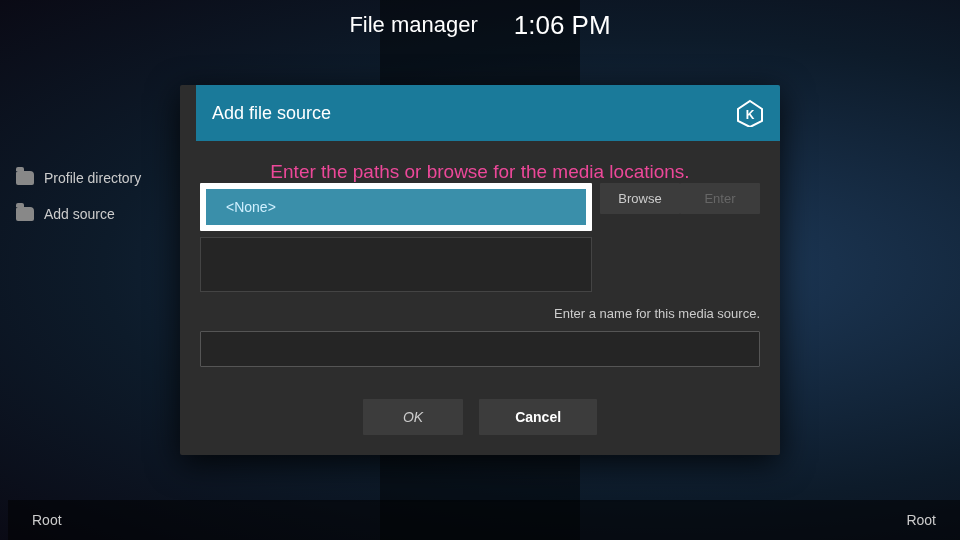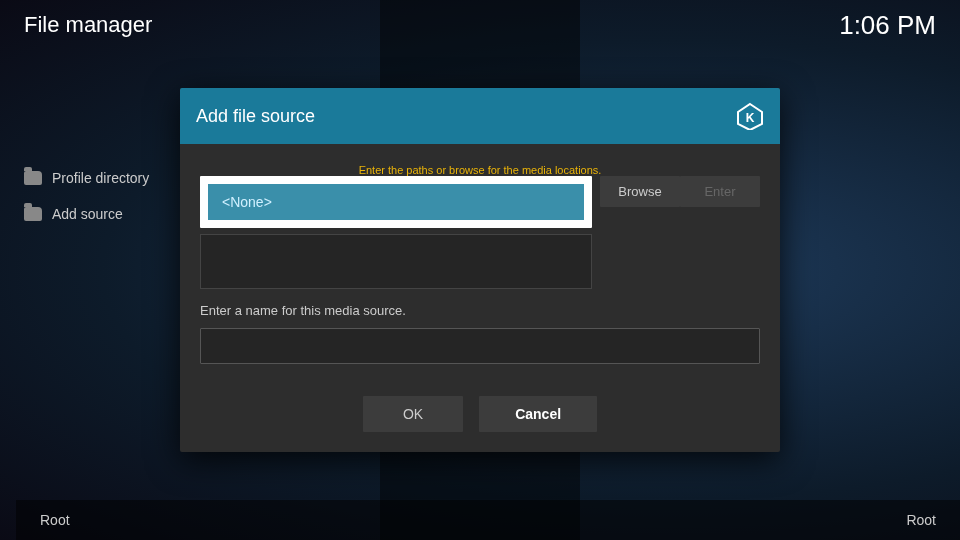--- a/index.html
+++ b/index.html
@@ -32,21 +32,21 @@
       background: rgba(0,0,0,0.4);
     }
 
     
     .top-bar {
       position: absolute;
       top: 0; left: 0; right: 0;
       height: 50px;
       display: flex;
       align-items: center;
-      justify-content: space-between;
+      justify-content: center;
       padding: 0 24px;
       z-index: 10;
       gap: 36px;
     }
 
     .app-title {
       color: #ffffff;
       font-size: 22px;
       font-weight: normal;
     }
@@ -59,21 +59,20 @@
 
     
     .sidebar {
       position: absolute;
       left: 0;
       top: 50px;
       width: 170px;
       bottom: 28px;
       z-index: 10;
       padding-top: 110px;
-      margin-left: 8px;
     }
 
     .sidebar-item {
       display: flex;
       align-items: center;
       gap: 10px;
       padding: 10px 16px;
       color: #cccccc;
       font-size: 14px;
       cursor: pointer;
@@ -95,21 +94,21 @@
       left: 0;
       width: 8px;
       height: 4px;
       background: #888;
       border-radius: 2px 2px 0 0;
     }
 
     
     .bottom-bar {
       position: absolute;
-      bottom: 0; left: 16px; right: 0;
+      bottom: 0; left: 8px; right: 0;
       height: 40px;
       display: flex;
       align-items: center;
       justify-content: space-between;
       padding: 0 24px;
       background: rgba(0,0,0,0.5);
       z-index: 10;
     }
 
     .bottom-label {
@@ -142,20 +141,21 @@
       overflow: hidden;
       box-shadow: 0 8px 32px rgba(0,0,0,0.8);
     }
 
     .dialog-header {
       background: #1a7a9a;
       padding: 14px 16px;
       display: flex;
       align-items: center;
       justify-content: space-between;
+      margin-left: 16px;
     }
 
     .dialog-title {
       color: #ffffff;
       font-size: 18px;
       font-weight: normal;
     }
 
     .kodi-logo {
       width: 28px;
@@ -166,32 +166,32 @@
     .kodi-logo svg {
       width: 28px;
       height: 28px;
     }
 
     .dialog-body {
       padding: 20px 20px 16px;
     }
 
     .dialog-instruction {
-      color: #eab308;
-      font-size: 11px;
+      color: #ec4899;
+      font-size: 19px;
       text-align: center;
     }
 
     .path-input {
       flex: 1;
       background: #3a8faa;
-      border: 8px solid #ffffff;
-      color: #ffffff;
-      font-size: 14px;
-      padding: 10px 14px;
+      border: 6px solid #ffffff;
+      color: #ffffff;
+      font-size: 14px;
+      padding: 10px 20px;
       outline: none;
       border-radius: 1px;
     }
 
     .path-input::placeholder {
       color: #d0f0ff;
     }
 
     .btn-side {
       background: #3c3c3c;
@@ -229,21 +229,21 @@
       gap: 6px;
     }
 
     .name-section {
       margin-top: 14px;
     }
 
     .name-label {
       color: #cccccc;
       font-size: 13px;
-      text-align: left;
+      text-align: right;
       margin-bottom: 10px;
     }
 
     .name-input {
       width: 100%;
       background: #252525;
       border: 1px solid #555;
       color: #ffffff;
       font-size: 14px;
       padding: 9px 12px;
@@ -259,20 +259,21 @@
     }
 
     .btn-ok {
       background: #3c3c3c;
       border: none;
       color: #cccccc;
       font-size: 14px;
       padding: 10px 40px;
       cursor: pointer;
       border-radius: 1px;
+      font-style: italic;
     }
 
     .btn-cancel {
       background: #3c3c3c;
       border: none;
       color: #ffffff;
       font-size: 14px;
       font-weight: bold;
       padding: 10px 36px;
       cursor: pointer;

